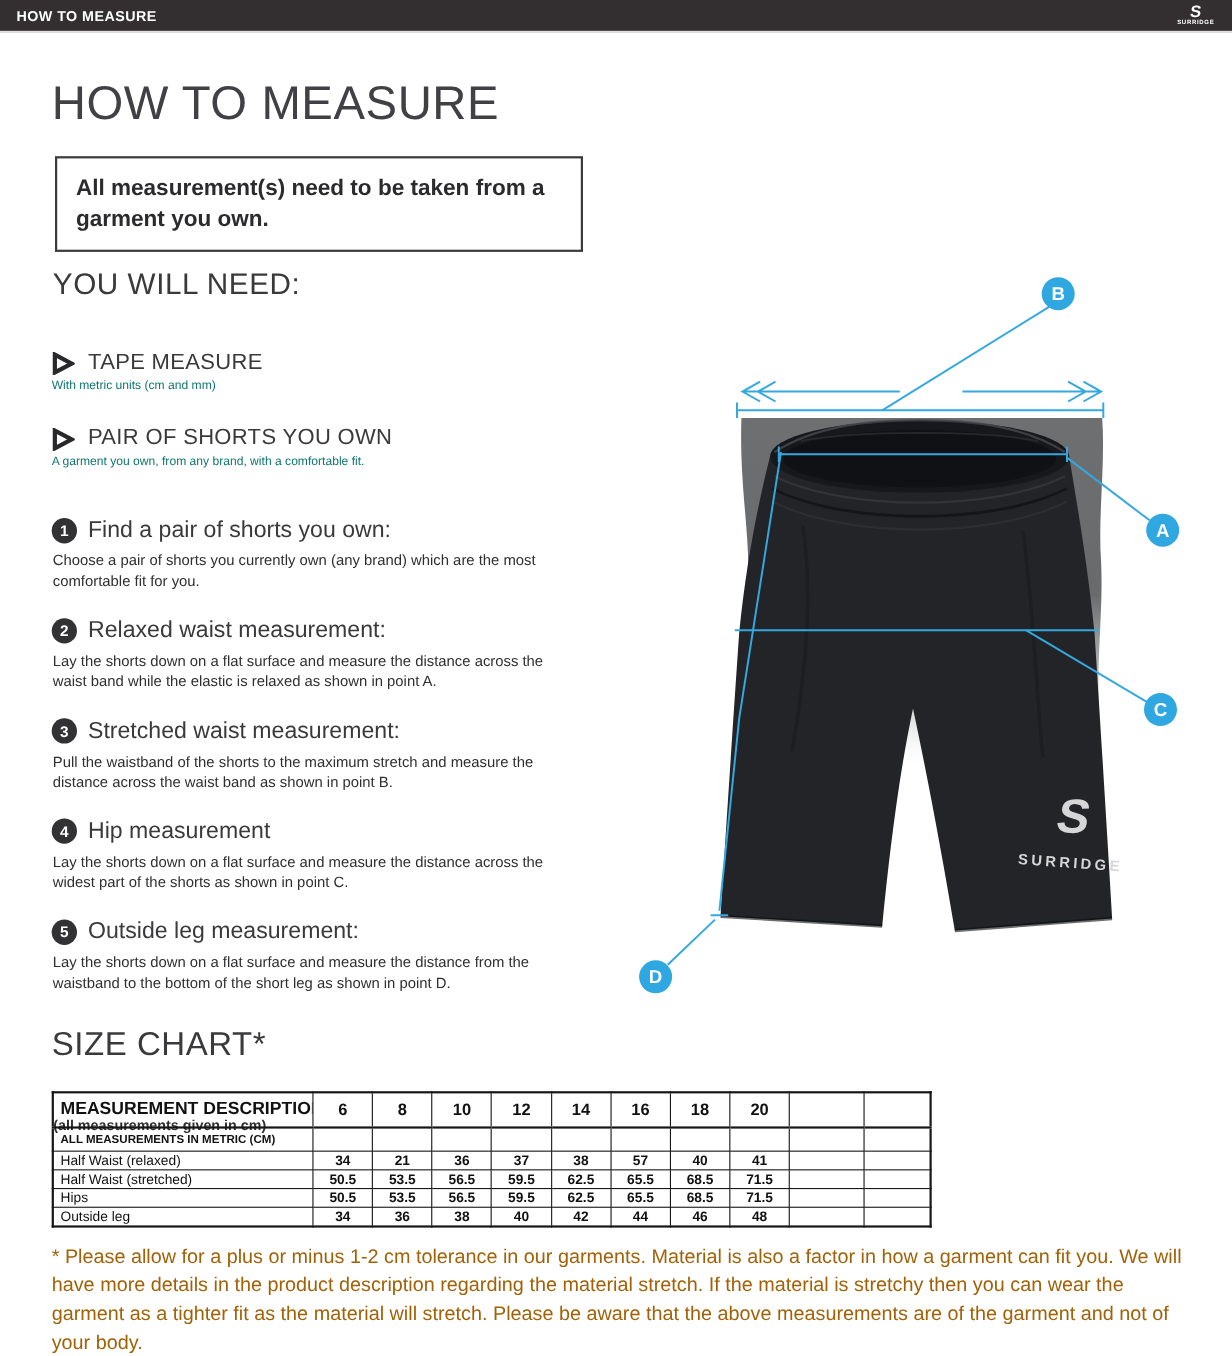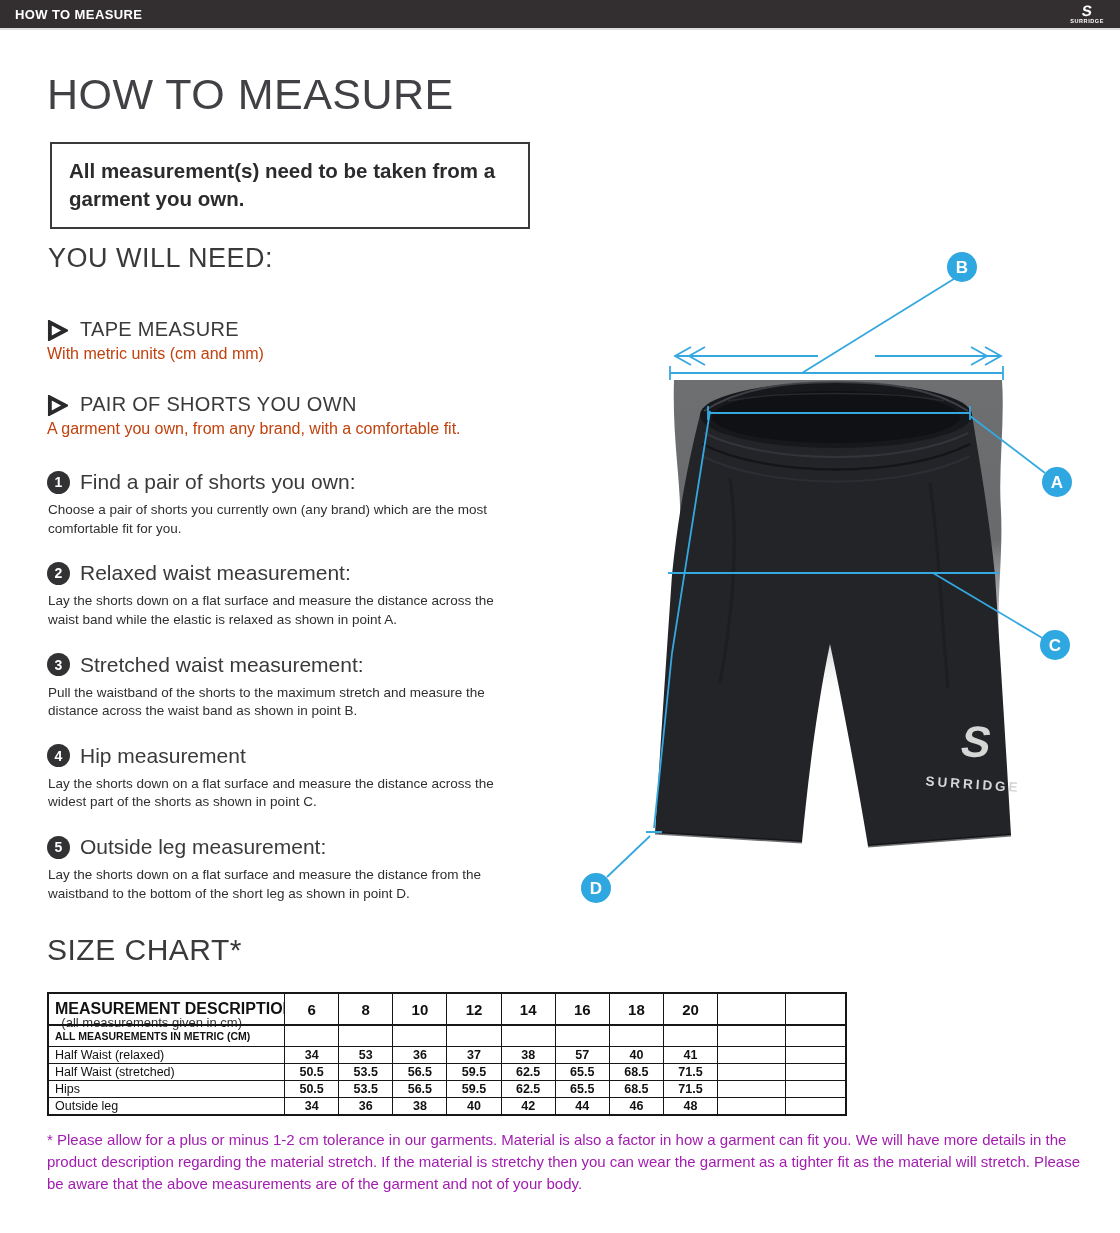--- a/index.html
+++ b/index.html
@@ -17,49 +17,49 @@
   .h1{position:absolute;left:47px;top:70px;font-size:43px;color:#414044;letter-spacing:.5px;white-space:nowrap;}
 
   .notice-box{position:absolute;left:50px;top:142px;width:480px;box-sizing:border-box;
               border:2px solid #3a393b;padding:13px 17px;font-weight:700;font-size:20.5px;line-height:1.38;color:#2b2b2d;}
 
   .ywn-h{position:absolute;left:48px;top:243px;font-size:27px;color:#3a393b;letter-spacing:.5px;}
 
   .need-list{position:absolute;left:47px;top:318px;width:480px;}
   .need{margin-bottom:30px;}
   .need-label{display:flex;align-items:flex-end;gap:12px;font-size:20px;color:#3a393b;letter-spacing:.3px;}
-  .need-desc{font-size:16px;color:#c2410c;margin-top:4px;}
+  .need-desc{font-size:11px;color:#0f766e;margin-top:4px;}
 
   .steps{position:absolute;left:47px;top:470px;width:490px;}
   .step{margin-bottom:23px;}
   .step-head{display:flex;align-items:center;gap:10px;font-size:21px;color:#3a393b;}
   .step-circle{width:23px;height:23px;border-radius:50%;background:#323234;color:#fff;font-size:14px;font-weight:700;
                display:flex;align-items:center;justify-content:center;flex:0 0 23px;}
   .step-desc{margin:7px 0 0 1px;font-size:13.5px;color:#2f2f31;line-height:1.38;max-width:475px;}
 
   .fig{position:absolute;left:578px;top:243px;}
   .fig text{font-family:"Liberation Sans","DejaVu Sans",sans-serif;}
 
   .size-head-row{position:absolute;left:47px;top:933px;display:flex;align-items:flex-end;gap:48px;flex-direction:column;}
   .size-head{font-size:30px;color:#3a393b;letter-spacing:.5px;}
-  .size-sub{font-size:13px;color:#2f2f31;padding-bottom:5px;}
+  .size-sub{font-size:13px;color:#2f2f31;padding-bottom:5px;font-weight:bold;}
 
   .size-table{position:absolute;left:47px;top:992px;border-collapse:collapse;table-layout:fixed;width:800px;
               border:2px solid #161616;}
   .size-table th,.size-table td{border:1px solid #161616;overflow:hidden;white-space:nowrap;padding:0;}
   .size-table th{height:26px;}
   .size-table th.desc{text-align:left;font-size:16px;padding:2px 6px;color:#111;}
   .size-table th.num{font-size:15px;text-align:center;color:#111;}
   .size-table tr.hdr th{border-bottom:2px solid #161616;}
   .size-table tr.metric td{height:18px;font-weight:700;font-size:10.5px;text-align:left;padding:1px 6px;color:#111;}
   .size-table tr.data td{height:16px;font-size:12.5px;color:#111;}
   .size-table tr.data td.label{text-align:left;padding:0 6px;font-weight:400;}
   .size-table tr.data td.val{text-align:center;font-weight:700;}
 
-  .footnote{position:absolute;left:47px;top:1129px;width:1035px;font-size:15px;line-height:1.45;color:#a21caf;}
+  .footnote{position:absolute;left:47px;top:1129px;width:1035px;font-size:18px;line-height:1.45;color:#a16207;}
 </style>
 </head>
 <body>
 
 <div class="page">
 
   <div class="topbar">
     <div class="topbar-title">HOW TO MEASURE</div>
     <div class="topbar-logo">
       <span class="s">S</span>
@@ -245,21 +245,21 @@
           <td></td>
           <td></td>
           <td></td>
           <td></td>
           <td></td>
           <td></td>
         </tr>
         <tr class="data">
           <td class="label">Half Waist (relaxed)</td>
           <td class="val">34</td>
-          <td class="val">53</td>
+          <td class="val">21</td>
           <td class="val">36</td>
           <td class="val">37</td>
           <td class="val">38</td>
           <td class="val">57</td>
           <td class="val">40</td>
           <td class="val">41</td>
           <td class="val"></td>
           <td class="val"></td>
         </tr>
         <tr class="data">

